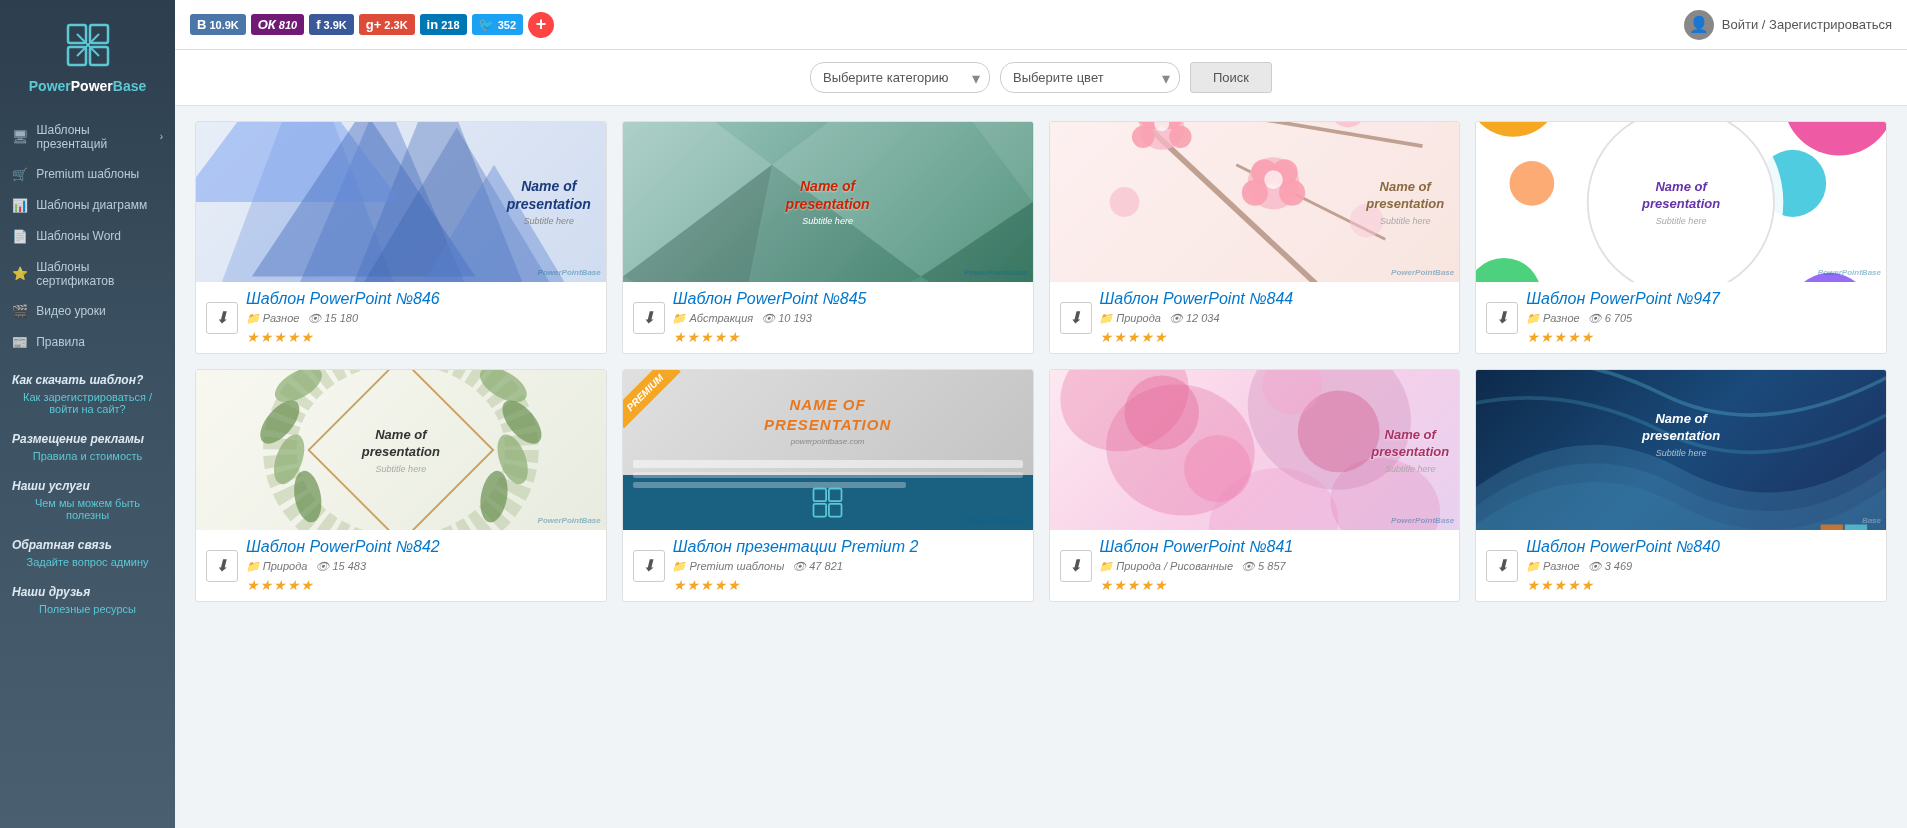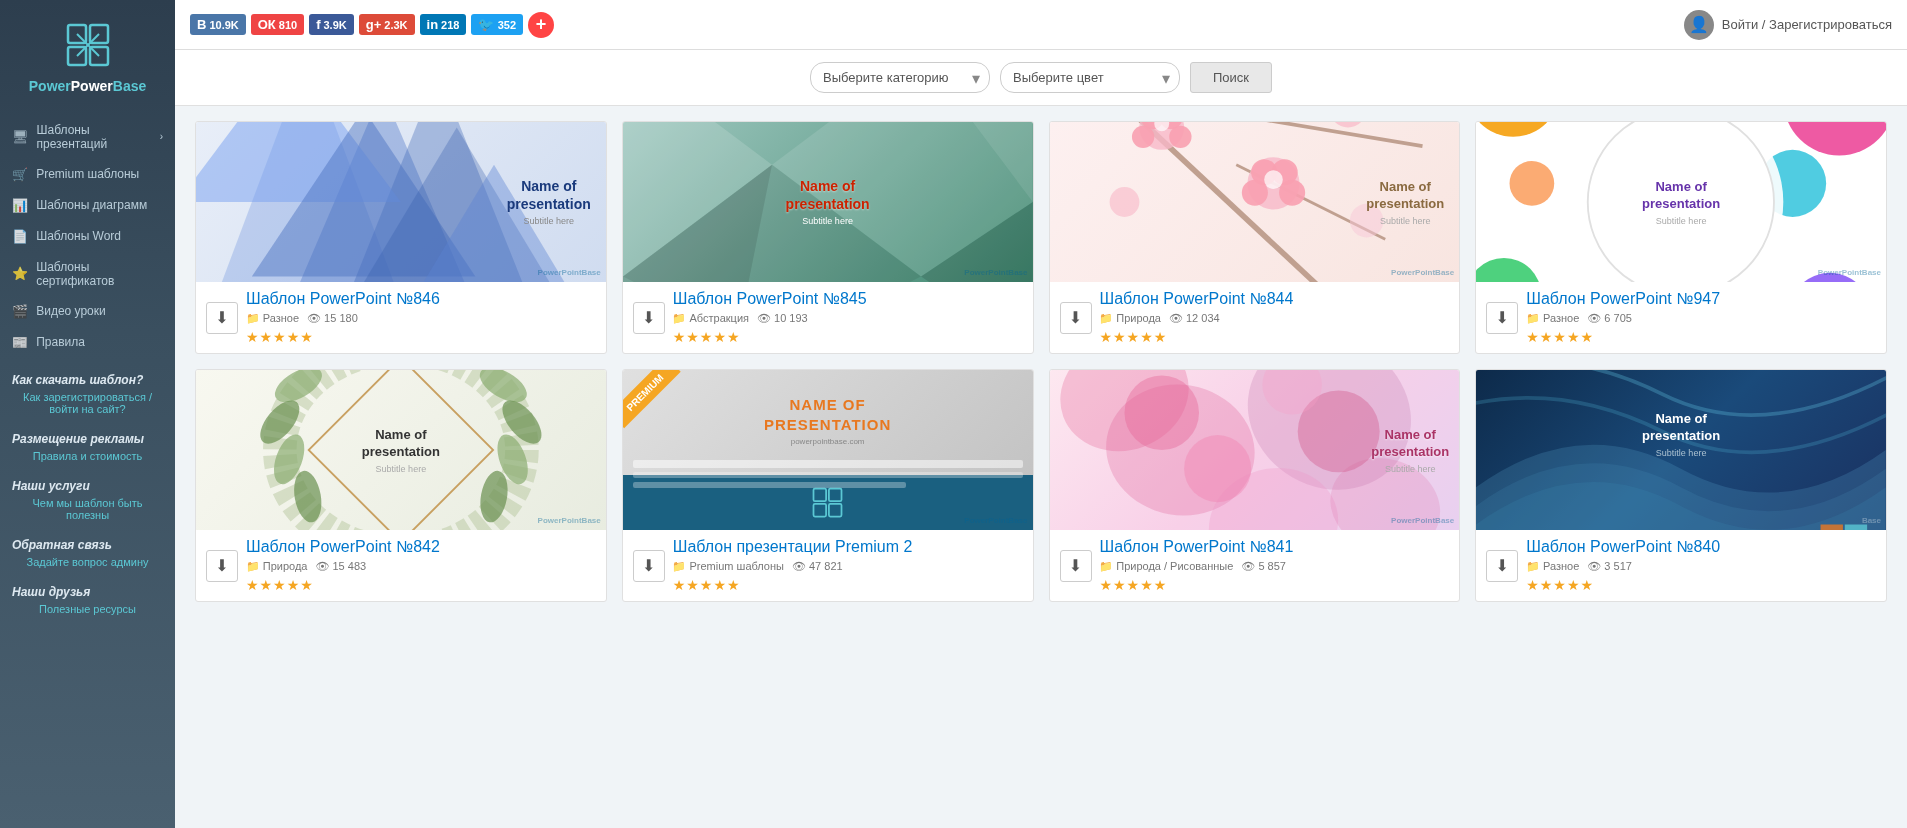--- a/index.html
+++ b/index.html
@@ -80,21 +80,21 @@
       border-radius: 3px;
       font-size: 11px;
       color: #fff;
       font-weight: bold;
       cursor: pointer;
       gap: 3px;
     }
     .social-btn .letter { font-size: 13px; font-weight: bold; }
     .social-btn .count { font-size: 11px; }
     .btn-vk { background: #4a76a8; }
-    .btn-ok { background: #ef4444; }
+    .btn-ok { background: #701a75; font-style: italic; }
     .btn-fb { background: #3b5998; }
     .btn-gp { background: #dd4b39; }
     .btn-li { background: #0077b5; }
     .btn-tw { background: #1da1f2; }
     .btn-plus { background: #f44; border-radius: 50%; width: 26px; height: 26px; display: flex; align-items: center; justify-content: center; font-size: 18px; cursor: pointer; }
 
     .login-area { display: flex; align-items: center; gap: 8px; font-size: 13px; color: #555; cursor: pointer; }
     .user-avatar { width: 30px; height: 30px; border-radius: 50%; background: #888; display: flex; align-items: center; justify-content: center; color: #fff; font-size: 16px; }
 
     
@@ -129,20 +129,21 @@
       font-size: 13px;
       color: #555;
       cursor: pointer;
     }
 
     
     .grid-area {
       flex: 1;
       overflow-y: auto;
       padding: 15px 20px;
+      font-style: italic;
     }
     .grid {
       display: grid;
       grid-template-columns: repeat(4, 1fr);
       gap: 15px;
     }
     .card {
       background: #fff;
       border: 1px solid #e0e0e0;
       border-radius: 3px;
@@ -276,21 +277,21 @@
   <div class="sidebar-section">
     <div class="sidebar-section-title">Как скачать шаблон?</div>
     <a class="sidebar-section-link">Как зарегистрироваться / войти на сайт?</a>
   </div>
   <div class="sidebar-section">
     <div class="sidebar-section-title">Размещение рекламы</div>
     <a class="sidebar-section-link">Правила и стоимость</a>
   </div>
   <div class="sidebar-section">
     <div class="sidebar-section-title">Наши услуги</div>
-    <a class="sidebar-section-link">Чем мы шаблон быть полезны</a>
+    <a class="sidebar-section-link">Чем мы можем быть полезны</a>
   </div>
   <div class="sidebar-section">
     <div class="sidebar-section-title">Обратная связь</div>
     <a class="sidebar-section-link">Задайте вопрос админу</a>
   </div>
   <div class="sidebar-section">
     <div class="sidebar-section-title">Наши друзья</div>
     <a class="sidebar-section-link">Полезные ресурсы</a>
   </div>
 </div>
@@ -650,21 +651,21 @@
             <div class="watermark" style="color:rgba(255,255,255,0.3);">Base</div>
           </div>
         </div>
         <div class="card-footer">
           <div class="card-bottom">
             <div class="download-btn">⬇</div>
             <div>
               <div class="card-title">Шаблон PowerPoint №840</div>
               <div class="card-meta">
                 <span class="category">📁 Разное</span>
-                <span class="views">👁 3 517</span>
+                <span class="views">👁 3 469</span>
               </div>
               <div class="stars">★★★★★</div>
             </div>
           </div>
         </div>
       </div>
 
     </div>
   </div>
 </div>

